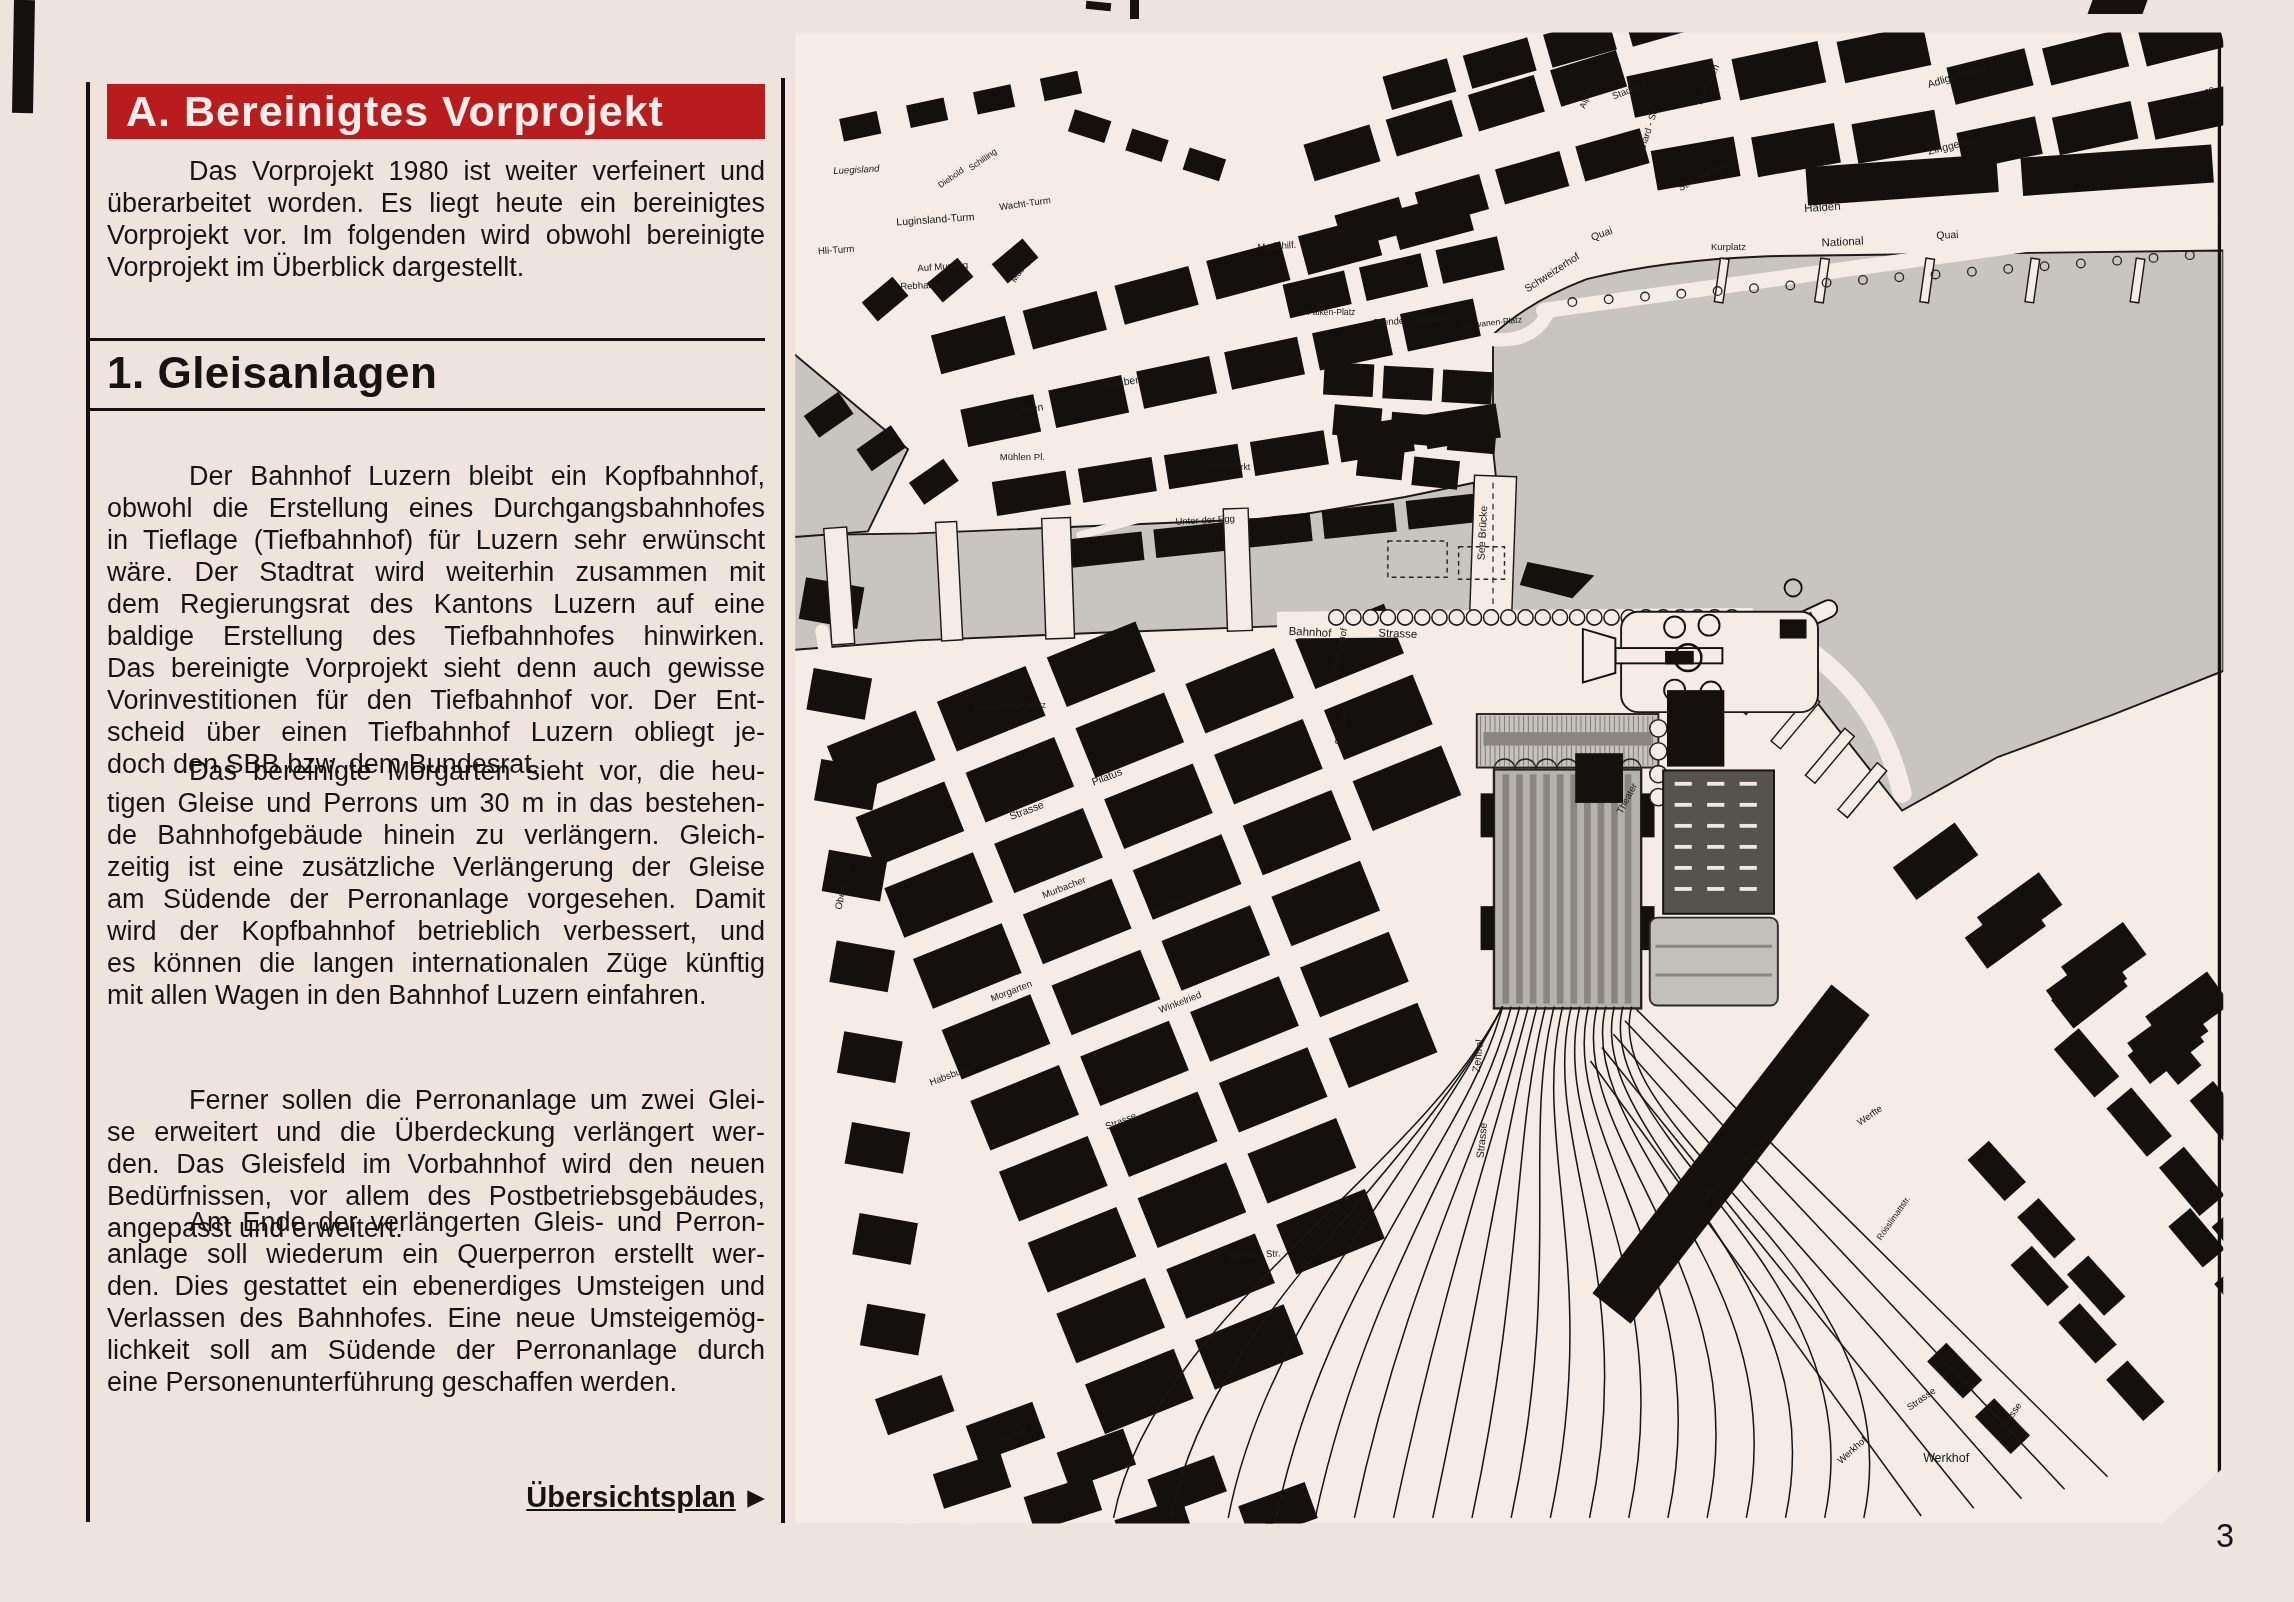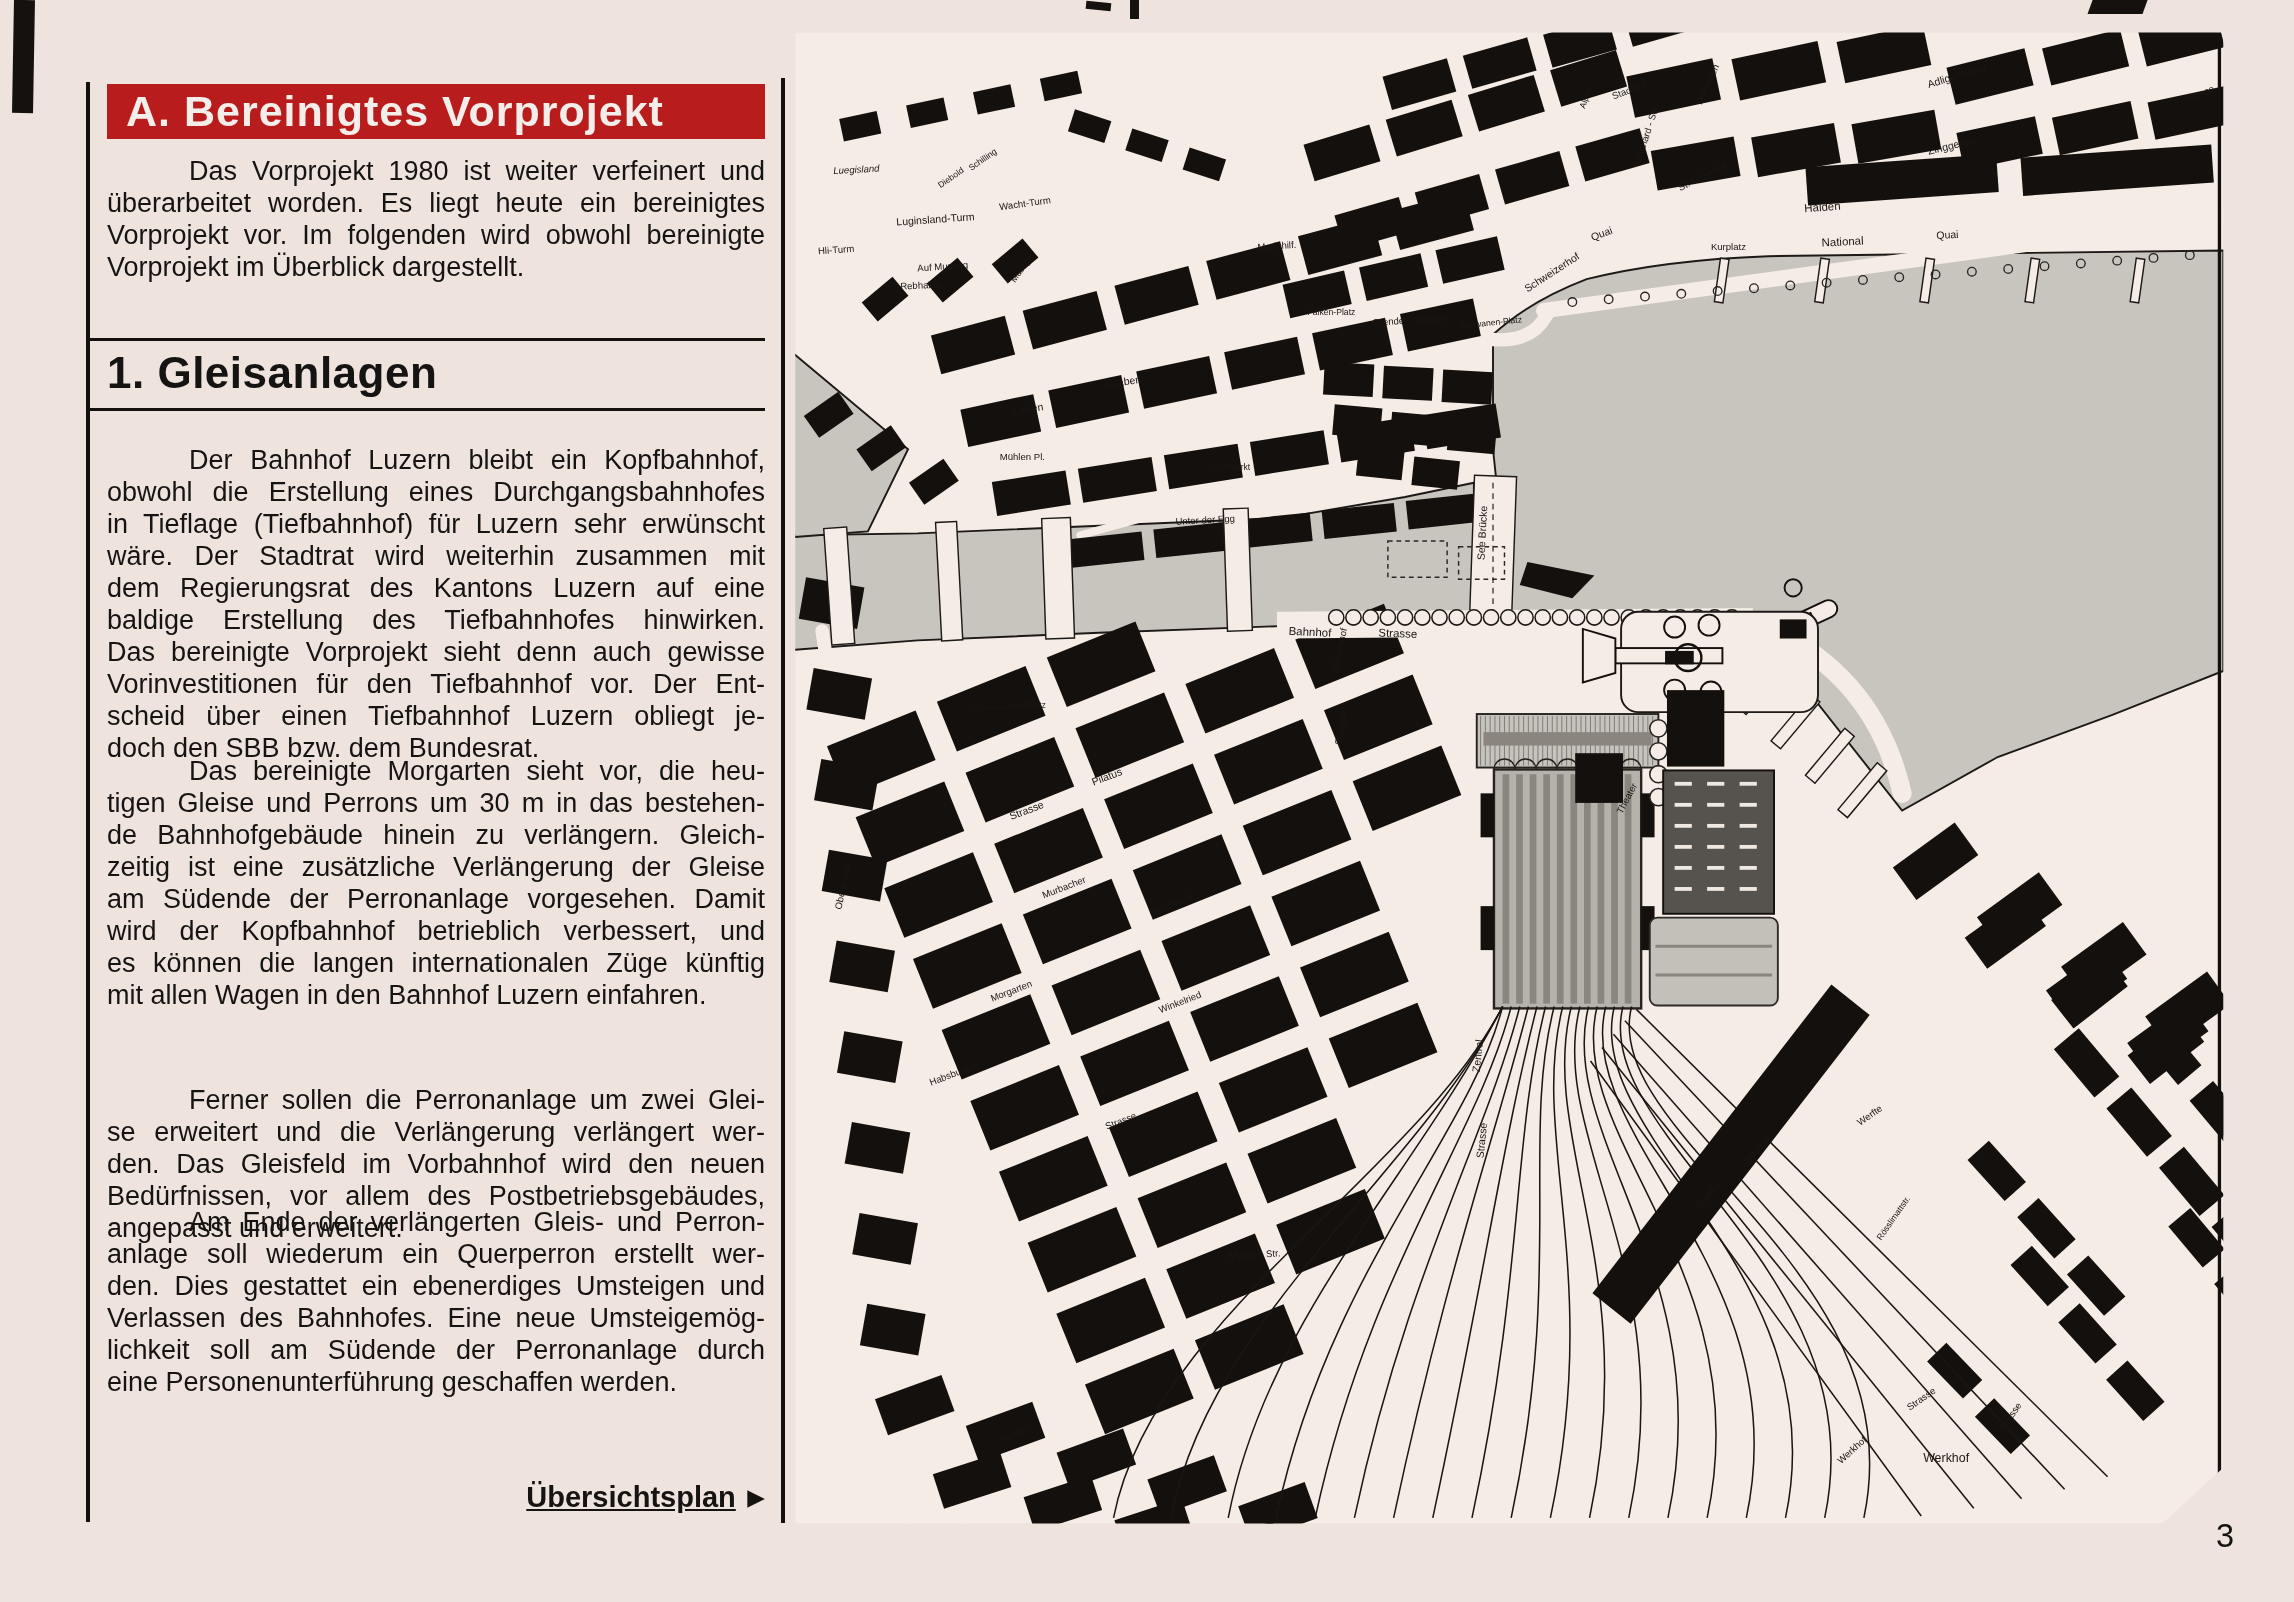--- a/index.html
+++ b/index.html
@@ -56,21 +56,21 @@
   <span class="t">A. Bereinigtes Vorprojekt</span>
 </div>
 
 <div id="text-column" class="abs">
     <div class="para" style="top: 155px;">
       <div class="line first">Das Vorprojekt 1980 ist weiter verfeinert und</div>
       <div class="line">überarbeitet worden. Es liegt heute ein bereinigtes</div>
       <div class="line">Vorprojekt vor. Im folgenden wird obwohl bereinigte</div>
       <div class="line last">Vorprojekt im Überblick dargestellt.</div>
     </div>
-    <div class="para" style="top: 444px;">
+    <div class="para" style="top: 460px;">
       <div class="line first">Der Bahnhof Luzern bleibt ein Kopfbahnhof,</div>
       <div class="line">obwohl die Erstellung eines Durchgangsbahnhofes</div>
       <div class="line">in Tieflage (Tiefbahnhof) für Luzern sehr erwünscht</div>
       <div class="line">wäre. Der Stadtrat wird weiterhin zusammen mit</div>
       <div class="line">dem Regierungsrat des Kantons Luzern auf eine</div>
       <div class="line">baldige Erstellung des Tiefbahnhofes hinwirken.</div>
       <div class="line">Das bereinigte Vorprojekt sieht denn auch gewisse</div>
       <div class="line">Vorinvestitionen für den Tiefbahnhof vor. Der Ent-</div>
       <div class="line">scheid über einen Tiefbahnhof Luzern obliegt je-</div>
       <div class="line last">doch den SBB bzw. dem Bundesrat.</div>
@@ -80,21 +80,21 @@
       <div class="line">tigen Gleise und Perrons um 30 m in das bestehen-</div>
       <div class="line">de Bahnhofgebäude hinein zu verlängern. Gleich-</div>
       <div class="line">zeitig ist eine zusätzliche Verlängerung der Gleise</div>
       <div class="line">am Südende der Perronanlage vorgesehen. Damit</div>
       <div class="line">wird der Kopfbahnhof betrieblich verbessert, und</div>
       <div class="line">es können die langen internationalen Züge künftig</div>
       <div class="line last">mit allen Wagen in den Bahnhof Luzern einfahren.</div>
     </div>
     <div class="para" style="top: 1084px;">
       <div class="line first">Ferner sollen die Perronanlage um zwei Glei-</div>
-      <div class="line">se erweitert und die Verlängerung verlängert wer-</div>
+      <div class="line">se erweitert und die Überdeckung verlängert wer-</div>
       <div class="line">den. Das Gleisfeld im Vorbahnhof wird den neuen</div>
       <div class="line">Bedürfnissen, vor allem des Postbetriebsgebäudes,</div>
       <div class="line last">angepasst und erweitert.</div>
     </div>
     <div class="para" style="top: 1206px;">
       <div class="line first">Am Ende der verlängerten Gleis- und Perron-</div>
       <div class="line">anlage soll wiederum ein Querperron erstellt wer-</div>
       <div class="line">den. Dies gestattet ein ebenerdiges Umsteigen und</div>
       <div class="line">Verlassen des Bahnhofes. Eine neue Umsteigemög-</div>
       <div class="line">lichkeit soll am Südende der Perronanlage durch</div>

